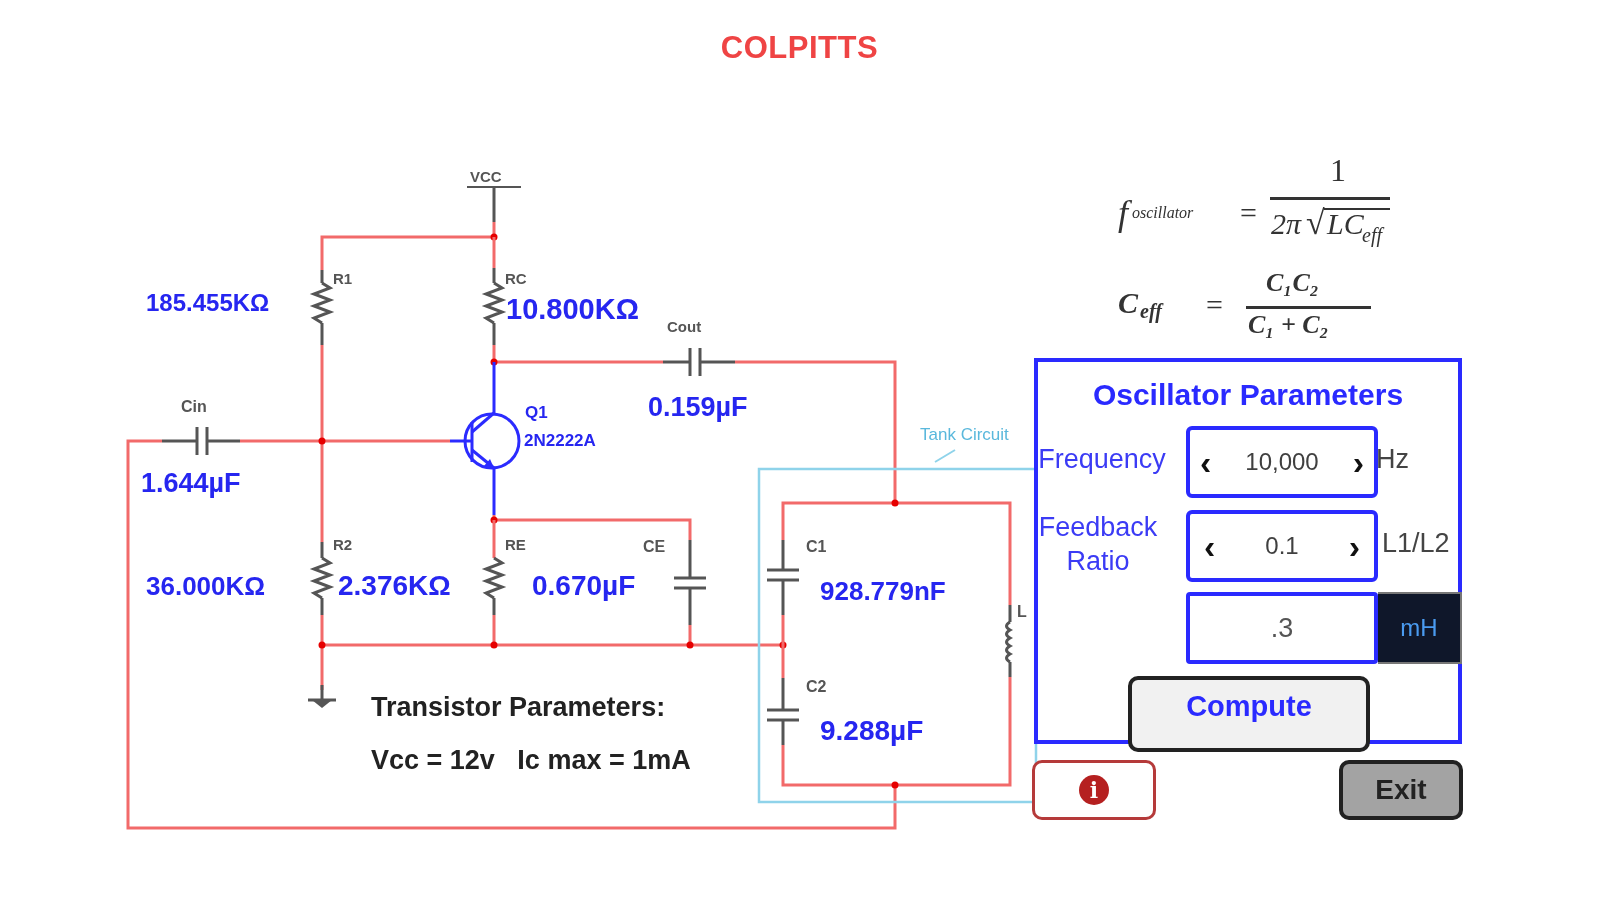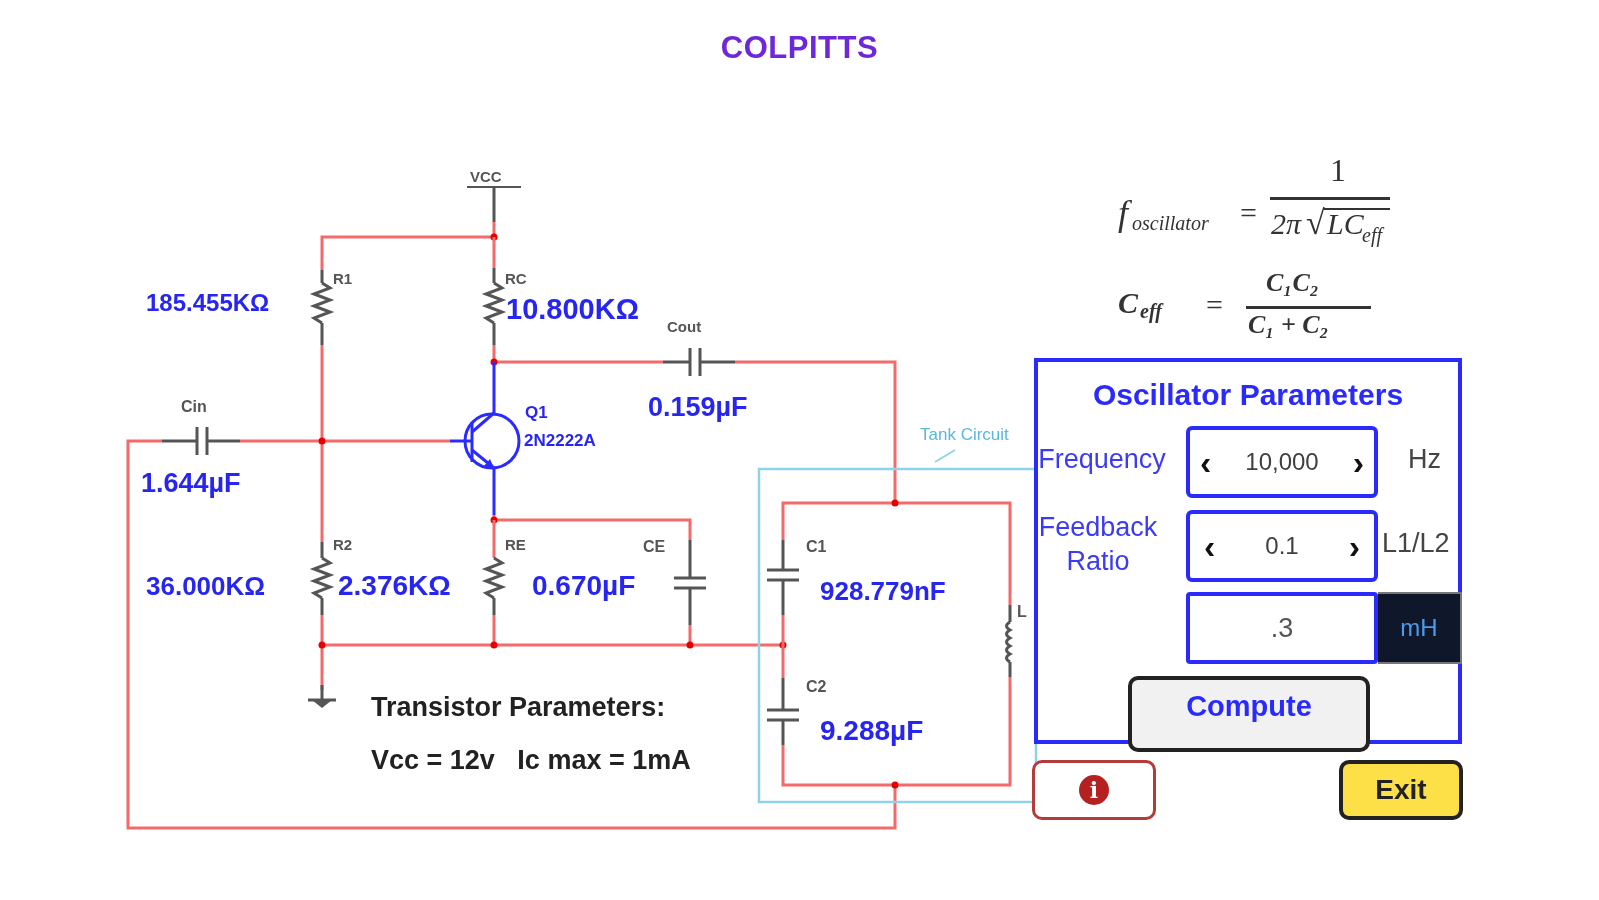--- a/index.html
+++ b/index.html
@@ -1,19 +1,19 @@
 <!DOCTYPE html>
 <html><head>
 <meta charset="utf-8">
 <style>
   html, body { margin: 0; padding: 0; background: #ffffff; }
   body { width: 1599px; height: 900px; position: relative; overflow: hidden;
          font-family: "Liberation Sans", sans-serif; }
   .title { position: absolute; left: 0; width: 1599px; top: 30px; text-align: center;
-           font-size: 31px; font-weight: bold; color: #6d28d9; letter-spacing: 0.5px; }
+           font-size: 31px; font-weight: bold; color: #ef4444; letter-spacing: 0.5px; }
   svg.schem { position: absolute; left: 0; top: 0; width: 1599px; height: 900px; }
   .wire { stroke: #f26a6a; stroke-width: 3; fill: none; }
   .lead { stroke: #555555; stroke-width: 3; fill: none; }
   .bjt { stroke: #2b2bff; stroke-width: 3; fill: none; }
   .dot { fill: #e60000; }
   .tank { stroke: #8fd3ea; stroke-width: 2.5; fill: none; }
   .lbl-val { fill: #2626f0; font-weight: bold; font-family: "Liberation Sans", sans-serif; }
   .lbl-ref { fill: #555555; font-family: "Liberation Sans", sans-serif; font-weight: bold; }
   .txt-dark { fill: #222; font-family: "Liberation Sans", sans-serif; font-weight: bold; }
   .formula { position: absolute; font-family: "Liberation Serif", serif; color: #333; font-style: italic; }
@@ -32,21 +32,21 @@
   .unitbox { position: absolute; border: 2px solid #777; border-left: none; box-sizing: border-box; background: #0f172a;
              color: #4a9bf0; font-size: 24px; text-align: center; }
   .compute { position: absolute; border: 4px solid #222; border-radius: 10px; background: #f1f1f1;
              color: #2a2aff; font-weight: bold; font-size: 29px; text-align: center; box-sizing: border-box; cursor: pointer; }
   .info-btn { position: absolute; left: 1032px; top: 760px; width: 124px; height: 60px; border: 3px solid #b53a3a;
               border-radius: 10px; background: #fff; box-sizing: border-box; cursor: pointer;
               display: flex; align-items: center; justify-content: center; }
   .info-icon { width: 30px; height: 30px; border-radius: 50%; background: #b52020; color: #fff; font-weight: bold;
                font-family: "DejaVu Serif", serif; font-size: 22px; display: flex; align-items: center; justify-content: center; }
   .exit-btn { position: absolute; left: 1339px; top: 760px; width: 124px; height: 60px; border: 4px solid #222;
-              border-radius: 10px; background: #fde047; box-sizing: border-box; cursor: pointer; font-weight: bold;
+              border-radius: 10px; background: #a3a3a3; box-sizing: border-box; cursor: pointer; font-weight: bold;
               font-size: 28px; color: #222; text-align: center; line-height: 52px; }
 </style>
 </head>
 <body>
 
 <div class="title">COLPITTS</div>
 
 <svg class="schem" viewBox="0 0 1599 900">
 
   <line x1="467" y1="187" x2="521" y2="187" stroke="#555" stroke-width="2"></line>
@@ -184,21 +184,21 @@
     <line x1="1010" y1="662" x2="1010" y2="677" class="lead"></line>
   </g>
   <text x="1017" y="617" class="lbl-ref" font-size="16">L</text>
 
   <text x="371" y="716" class="txt-dark" font-size="27">Transistor Parameters:</text>
   <text x="371" y="769" class="txt-dark" font-size="27" xml:space="preserve">Vcc = 12v   Ic max = 1mA</text>
 </svg>
 
 <div>
   <span class="formula" style="left:1118px; top:192px; font-size:36px;">f</span>
-  <span class="formula" style="left:1132px; top:212px; font-size:20px;">oscillator</span>
+  <span class="formula" style="left:1132px; top:204px; font-size:16px;">oscillator</span>
   <span class="formula" style="left:1240px; top:196px; font-size:30px; font-style:normal;">=</span>
   <span class="formula" style="left:1330px; top:152px; font-size:32px; font-style:normal;">1</span>
   <div style="position:absolute; left:1270px; top:197px; width:120px; height:3px; background:#333;"></div>
   <span class="formula" style="left:1271px; top:207px; font-size:30px;">2π</span>
   <span class="formula" style="left:1306px; top:204px; font-size:34px; font-style:normal;">√</span>
   <div style="position:absolute; left:1324px; top:208px; width:66px; height:2px; background:#333;"></div>
   <span class="formula" style="left:1327px; top:207px; font-size:30px;">LC</span>
   <span class="formula" style="left:1362px; top:224px; font-size:20px;">eff</span>
 </div>
 <div>
@@ -212,21 +212,21 @@
 
 <div class="panel">
   <div class="panel-title">Oscillator Parameters</div>
 
   <div class="plabel" style="left:0px; top:80px; width:128px;">Frequency</div>
   <div class="stepper" style="left:148px; top:64px; width:192px; height:72px;">
     <span class="chev">‹</span>
     <span class="stepval">10,000</span>
     <span class="chev">›</span>
   </div>
-  <div class="unit" style="left:370px; top:82px;">Hz</div>
+  <div class="unit" style="left:338px; top:82px;">Hz</div>
 
   <div class="plabel" style="left:0px; top:148px; width:120px;">
     <div>Feedback</div>
     <div>Ratio</div>
   </div>
   <div class="stepper" style="left:148px; top:148px; width:192px; height:72px; padding:0 14px;">
     <span class="chev">‹</span>
     <span class="stepval">0.1</span>
     <span class="chev">›</span>
   </div>

